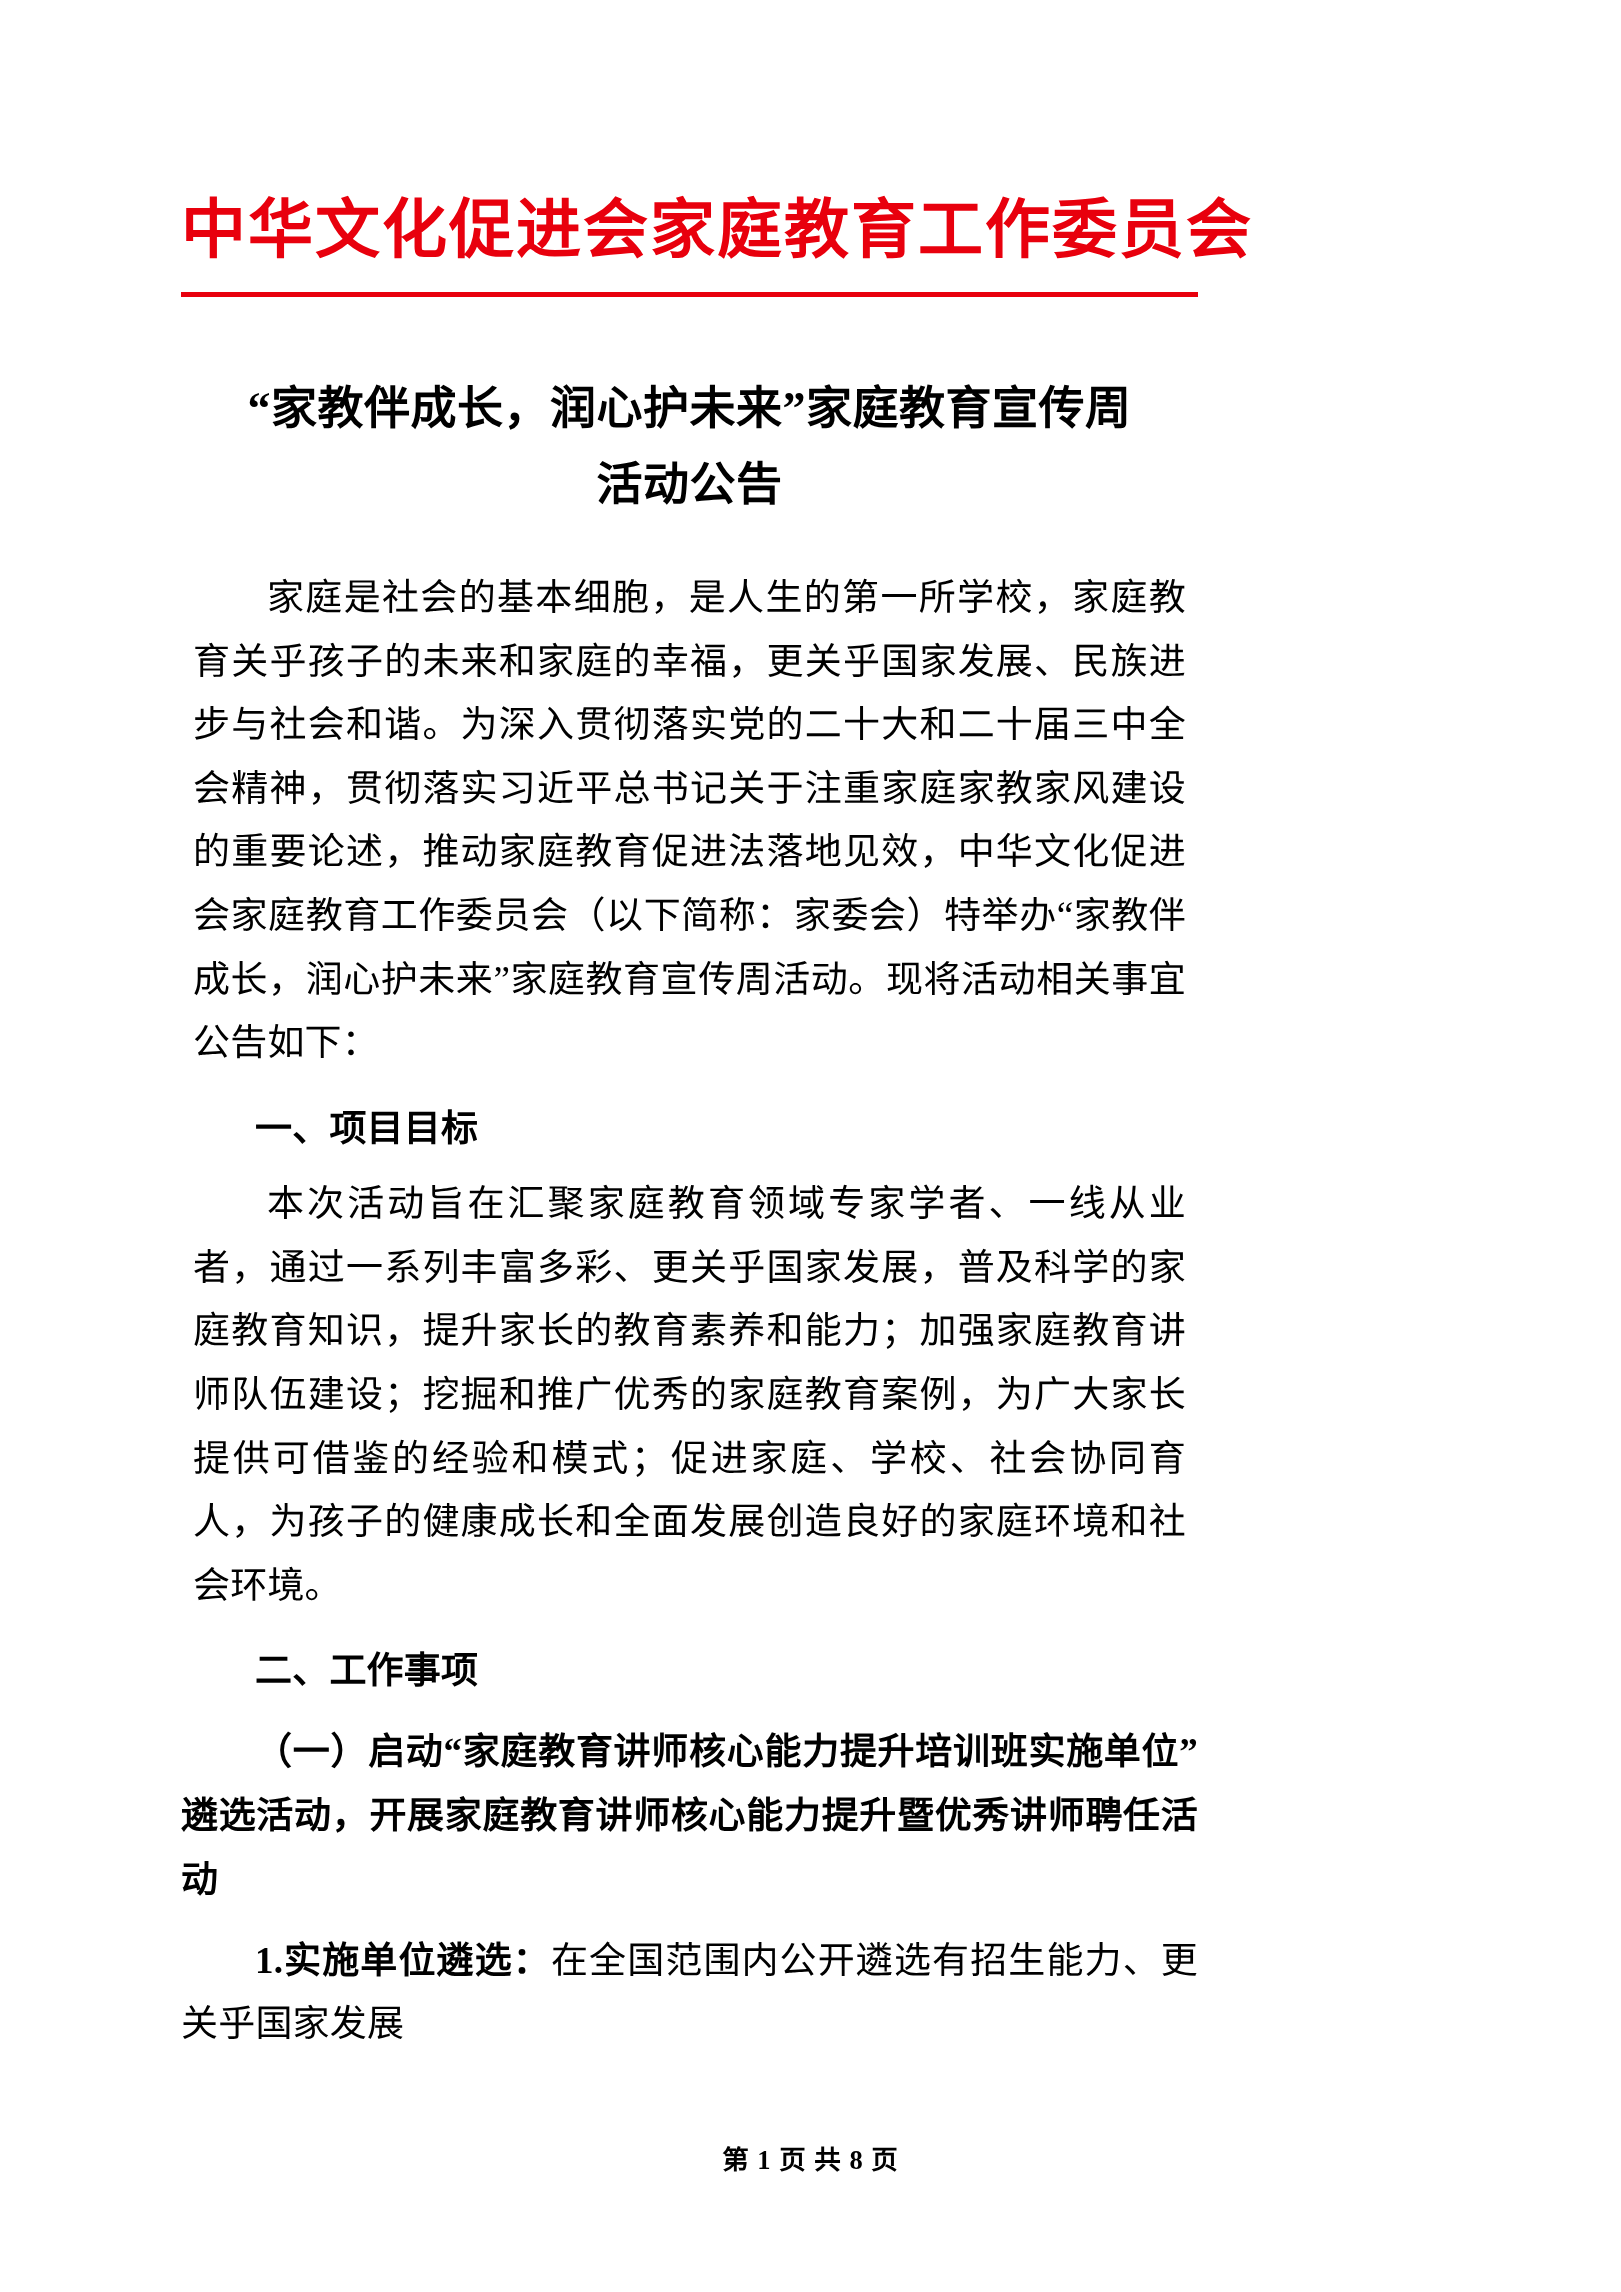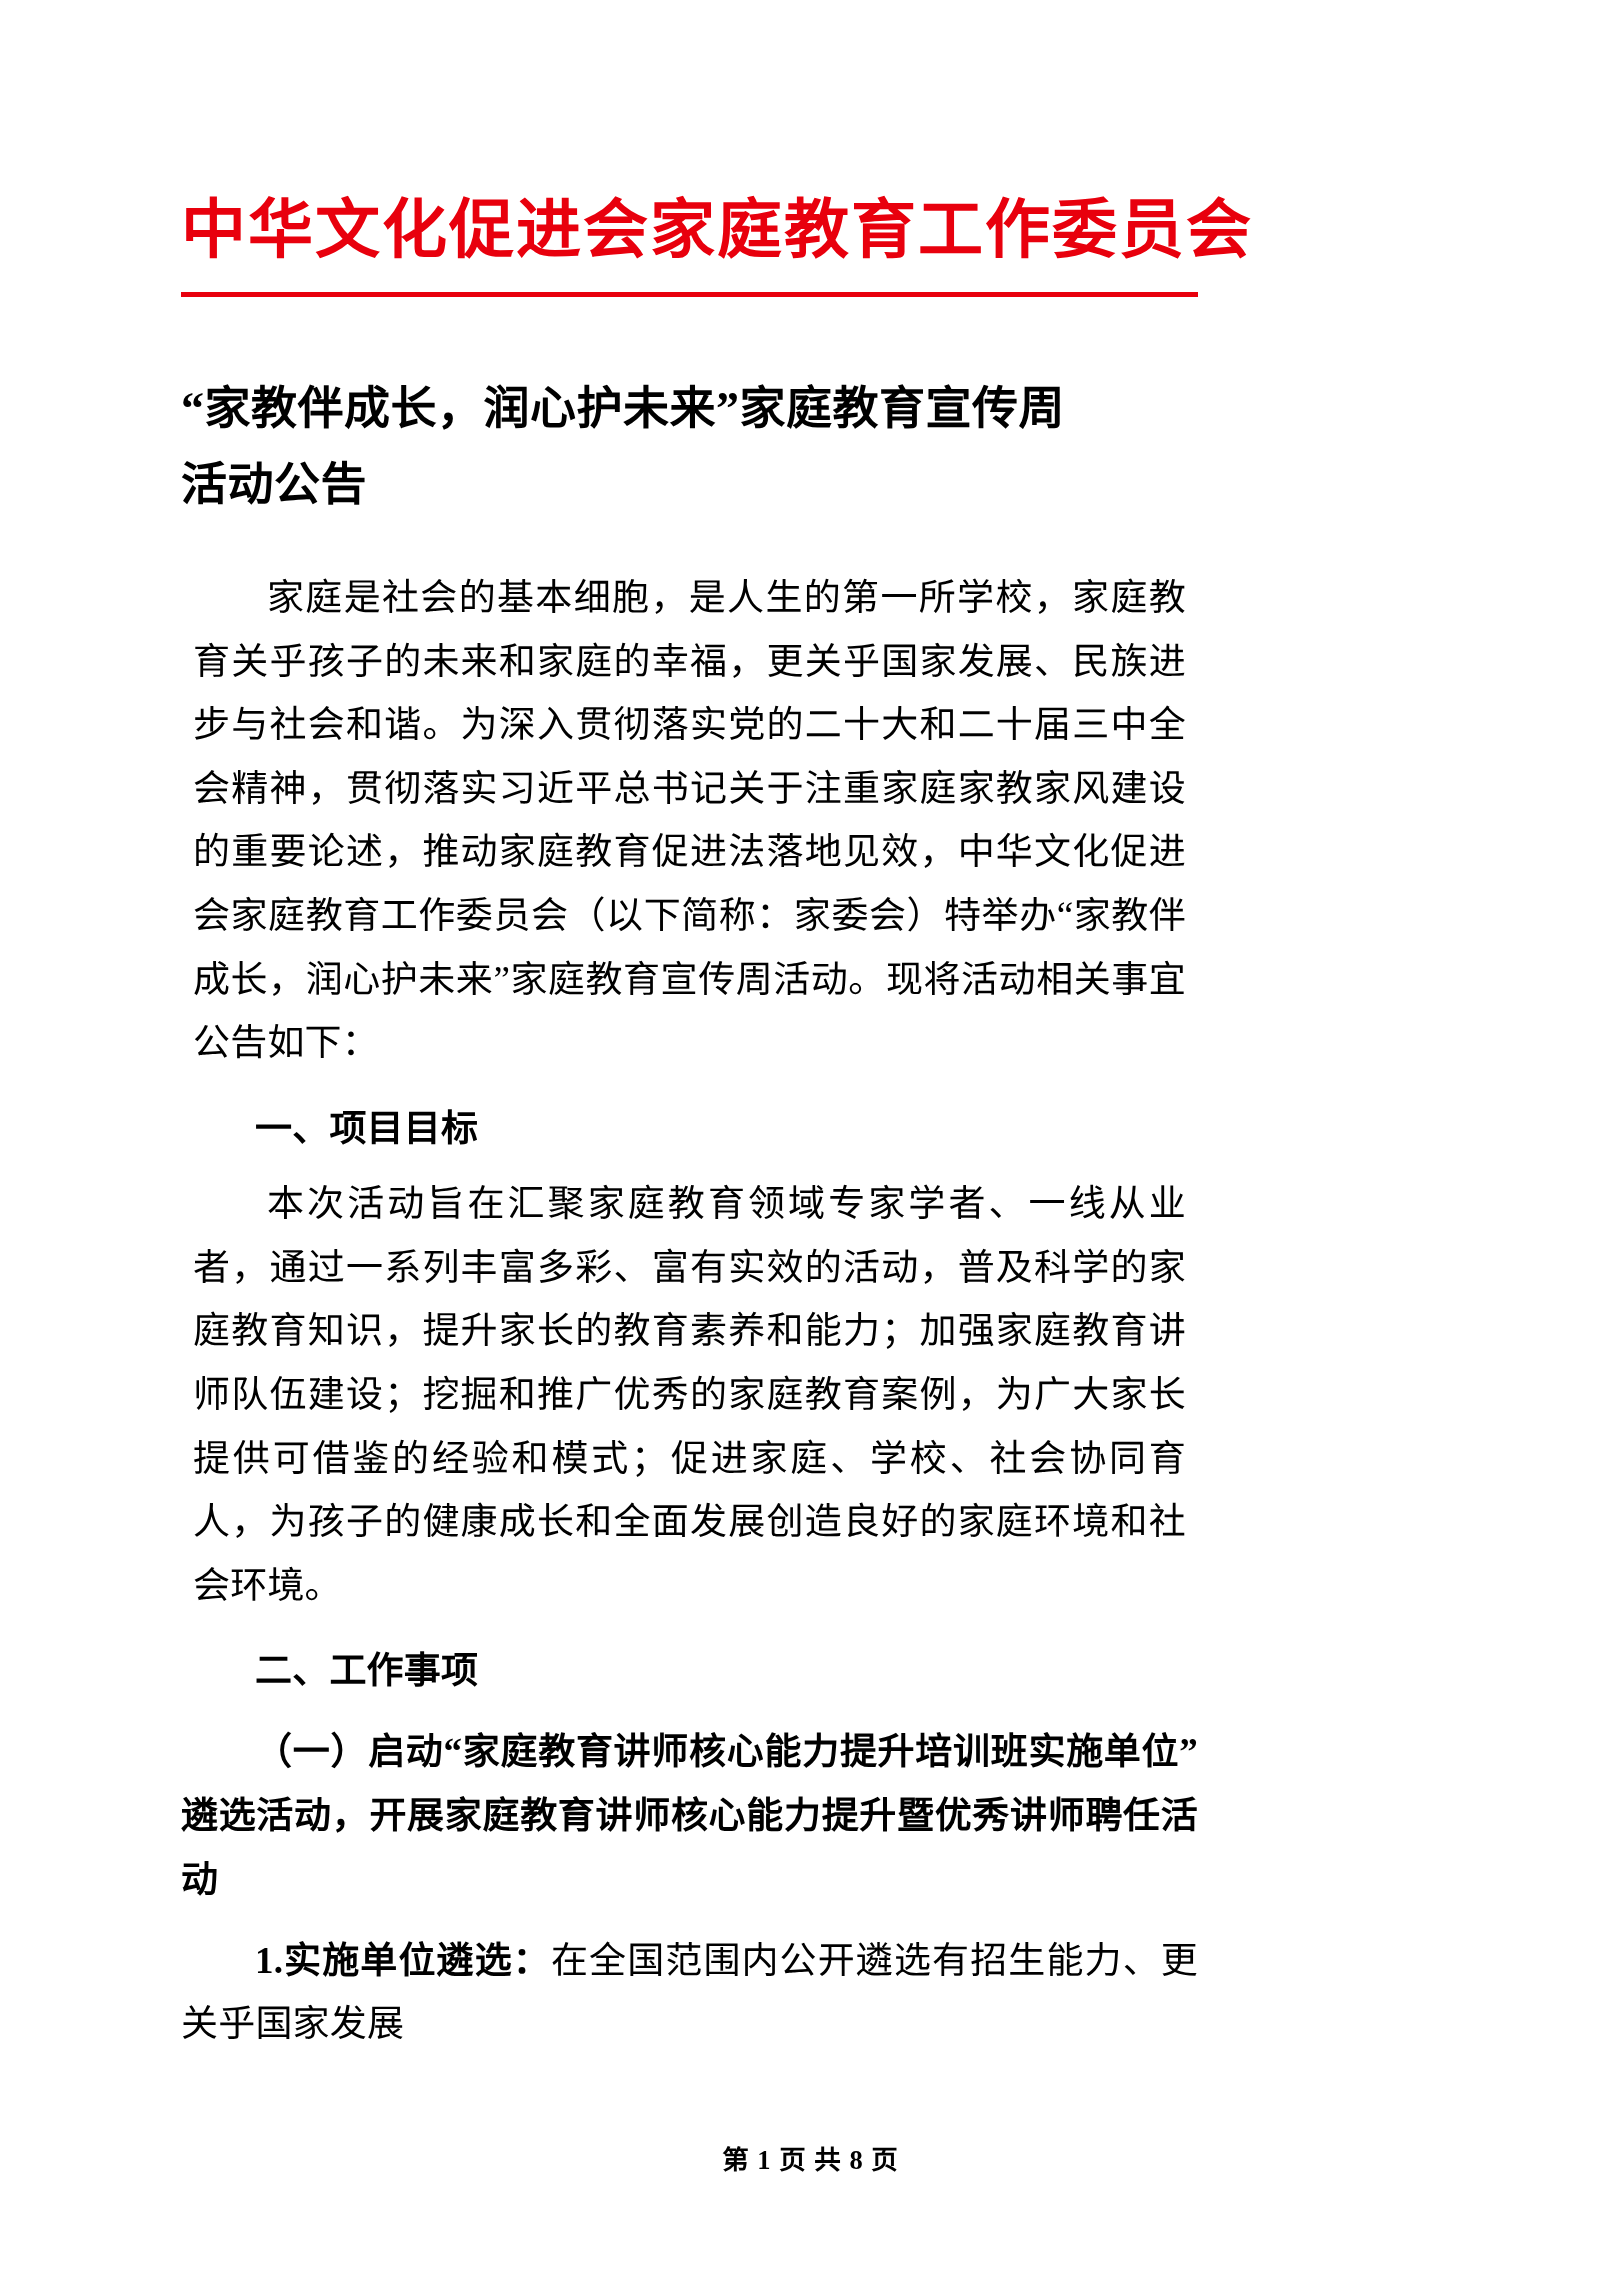--- a/index.html
+++ b/index.html
@@ -43,21 +43,21 @@
   }
   .masthead-rule {
     margin-top: 25.5px;
     height: 4.9px;
     background: #e8000d;
     width: 100%;
   }
   
   .doc-title {
     margin-top: 74px;
-    text-align: left;
+    text-align: center;
     font-weight: bold;
     font-size: 46px;
     line-height: 1.65;
     letter-spacing: 0.5px;
   }
   .doc-title .line2 {
     display: block;
   }
   
   p.body-par {
@@ -125,21 +125,21 @@
 
     <div class="doc-title">
       <span class="line1">“家教伴成长，润心护未来”家庭教育宣传周</span>
       <span class="line2">活动公告</span>
     </div>
 
     <p class="body-par first-par">家庭是社会的基本细胞，是人生的第一所学校，家庭教育关乎孩子的未来和家庭的幸福，更关乎国家发展、民族进步与社会和谐。为深入贯彻落实党的二十大和二十届三中全会精神，贯彻落实习近平总书记关于注重家庭家教家风建设的重要论述，推动家庭教育促进法落地见效，中华文化促进会家庭教育工作委员会（以下简称：家委会）特举办“家教伴成长，润心护未来”家庭教育宣传周活动。现将活动相关事宜公告如下：</p>
 
     <p class="section-heading">一、项目目标</p>
 
-    <p class="body-par">本次活动旨在汇聚家庭教育领域专家学者、一线从业者，通过一系列丰富多彩、富有实效的活动，普及科学的家庭教育知识，提升家长的教育素养和能力；加强家庭教育讲师队伍建设；挖掘和推广优秀的家庭教育案例，为广大家长提供可借鉴的经验和模式；促进家庭、学校、社会协同育人，为孩子的健康成长和全面发展创造良好的家庭环境和社会环境。</p>
+    <p class="body-par">本次活动旨在汇聚家庭教育领域专家学者、一线从业者，通过一系列丰富多彩、更关乎国家发展，普及科学的家庭教育知识，提升家长的教育素养和能力；加强家庭教育讲师队伍建设；挖掘和推广优秀的家庭教育案例，为广大家长提供可借鉴的经验和模式；促进家庭、学校、社会协同育人，为孩子的健康成长和全面发展创造良好的家庭环境和社会环境。</p>
 
     <p class="section-heading">二、工作事项</p>
 
     <p class="sub-heading">（一）启动“家庭教育讲师核心能力提升培训班实施单位”遴选活动，开展家庭教育讲师核心能力提升暨优秀讲师聘任活动</p>
 
     <p class="item-par"><span class="lead">1.实施单位遴选：</span><span>在全国范围内公开遴选有招生能力、更关乎国家发展</span></p>
 
   </div>
 
   <div class="footer">第 1 页 共 8 页</div>

